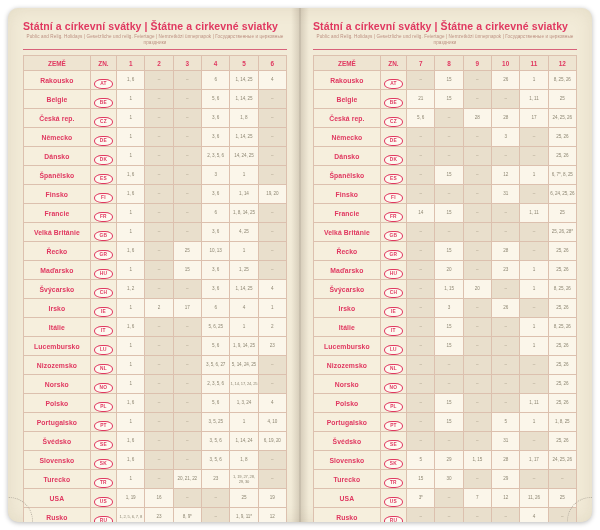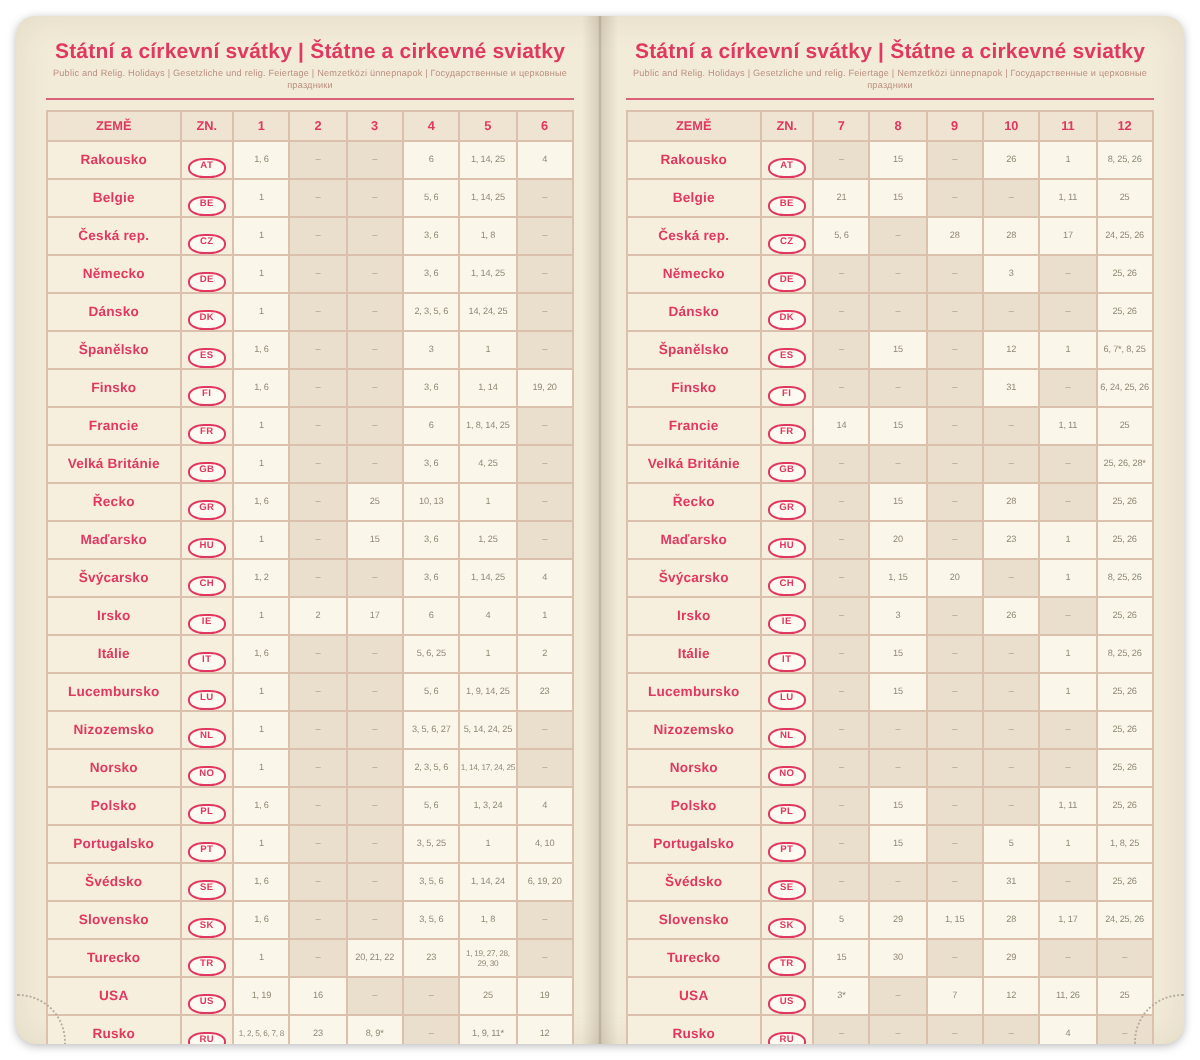--- a/index.html
+++ b/index.html
@@ -6,21 +6,21 @@
     font-family:"Liberation Sans", sans-serif; -webkit-font-smoothing:antialiased;}
   .spread{position:absolute;left:8px;top:8px;width:584px;height:514px;
     background:#f2ebd8;border-radius:10px;overflow:hidden;
     box-shadow:0 1px 5px rgba(0,0,0,.28), inset 0 0 18px rgba(120,95,60,.12);
     display:flex;}
   .gutter{position:absolute;left:50%;top:0;width:18px;height:100%;margin-left:-9px;
     background:linear-gradient(90deg, rgba(80,60,40,0) 0%, rgba(80,60,40,.16) 45%, rgba(40,25,15,.30) 50%, rgba(80,60,40,.16) 55%, rgba(80,60,40,0) 100%);
     pointer-events:none;z-index:5;}
   .page{width:50%;height:100%;box-sizing:border-box;padding:12px 13px 6px 15px;position:relative;}
   .page.right{padding:12px 15px 6px 13px;}
-  .page-title{text-align:center;font-size:10.5px;font-weight:bold;color:#e03860;
+  .page-title{font-size:10.5px;font-weight:bold;color:#e03860;
     letter-spacing:.1px;line-height:12px;}
   .page-subtitle{text-align:center;font-size:4.6px;color:#bb8f80;margin-top:2px;
     letter-spacing:.1px;line-height:6px;}
   .rule{height:1px;background:#d44a6a;margin-top:3px;opacity:.85;}
   table.holidays{border-collapse:collapse;table-layout:fixed;width:100%;height:415px;
     margin-top:5px;border:1px solid #c89484;background:#e9dfcc;}
   table.holidays th, table.holidays td{border:0.5px solid #dcc0ae;padding:0;margin:0;
     text-align:center;vertical-align:middle;overflow:hidden;}
   th.h{background:#eee4d1;color:#e03860;font-size:6.4px;font-weight:bold;height:14px;}
   th.h-country{text-align:left;padding-left:3px;}

